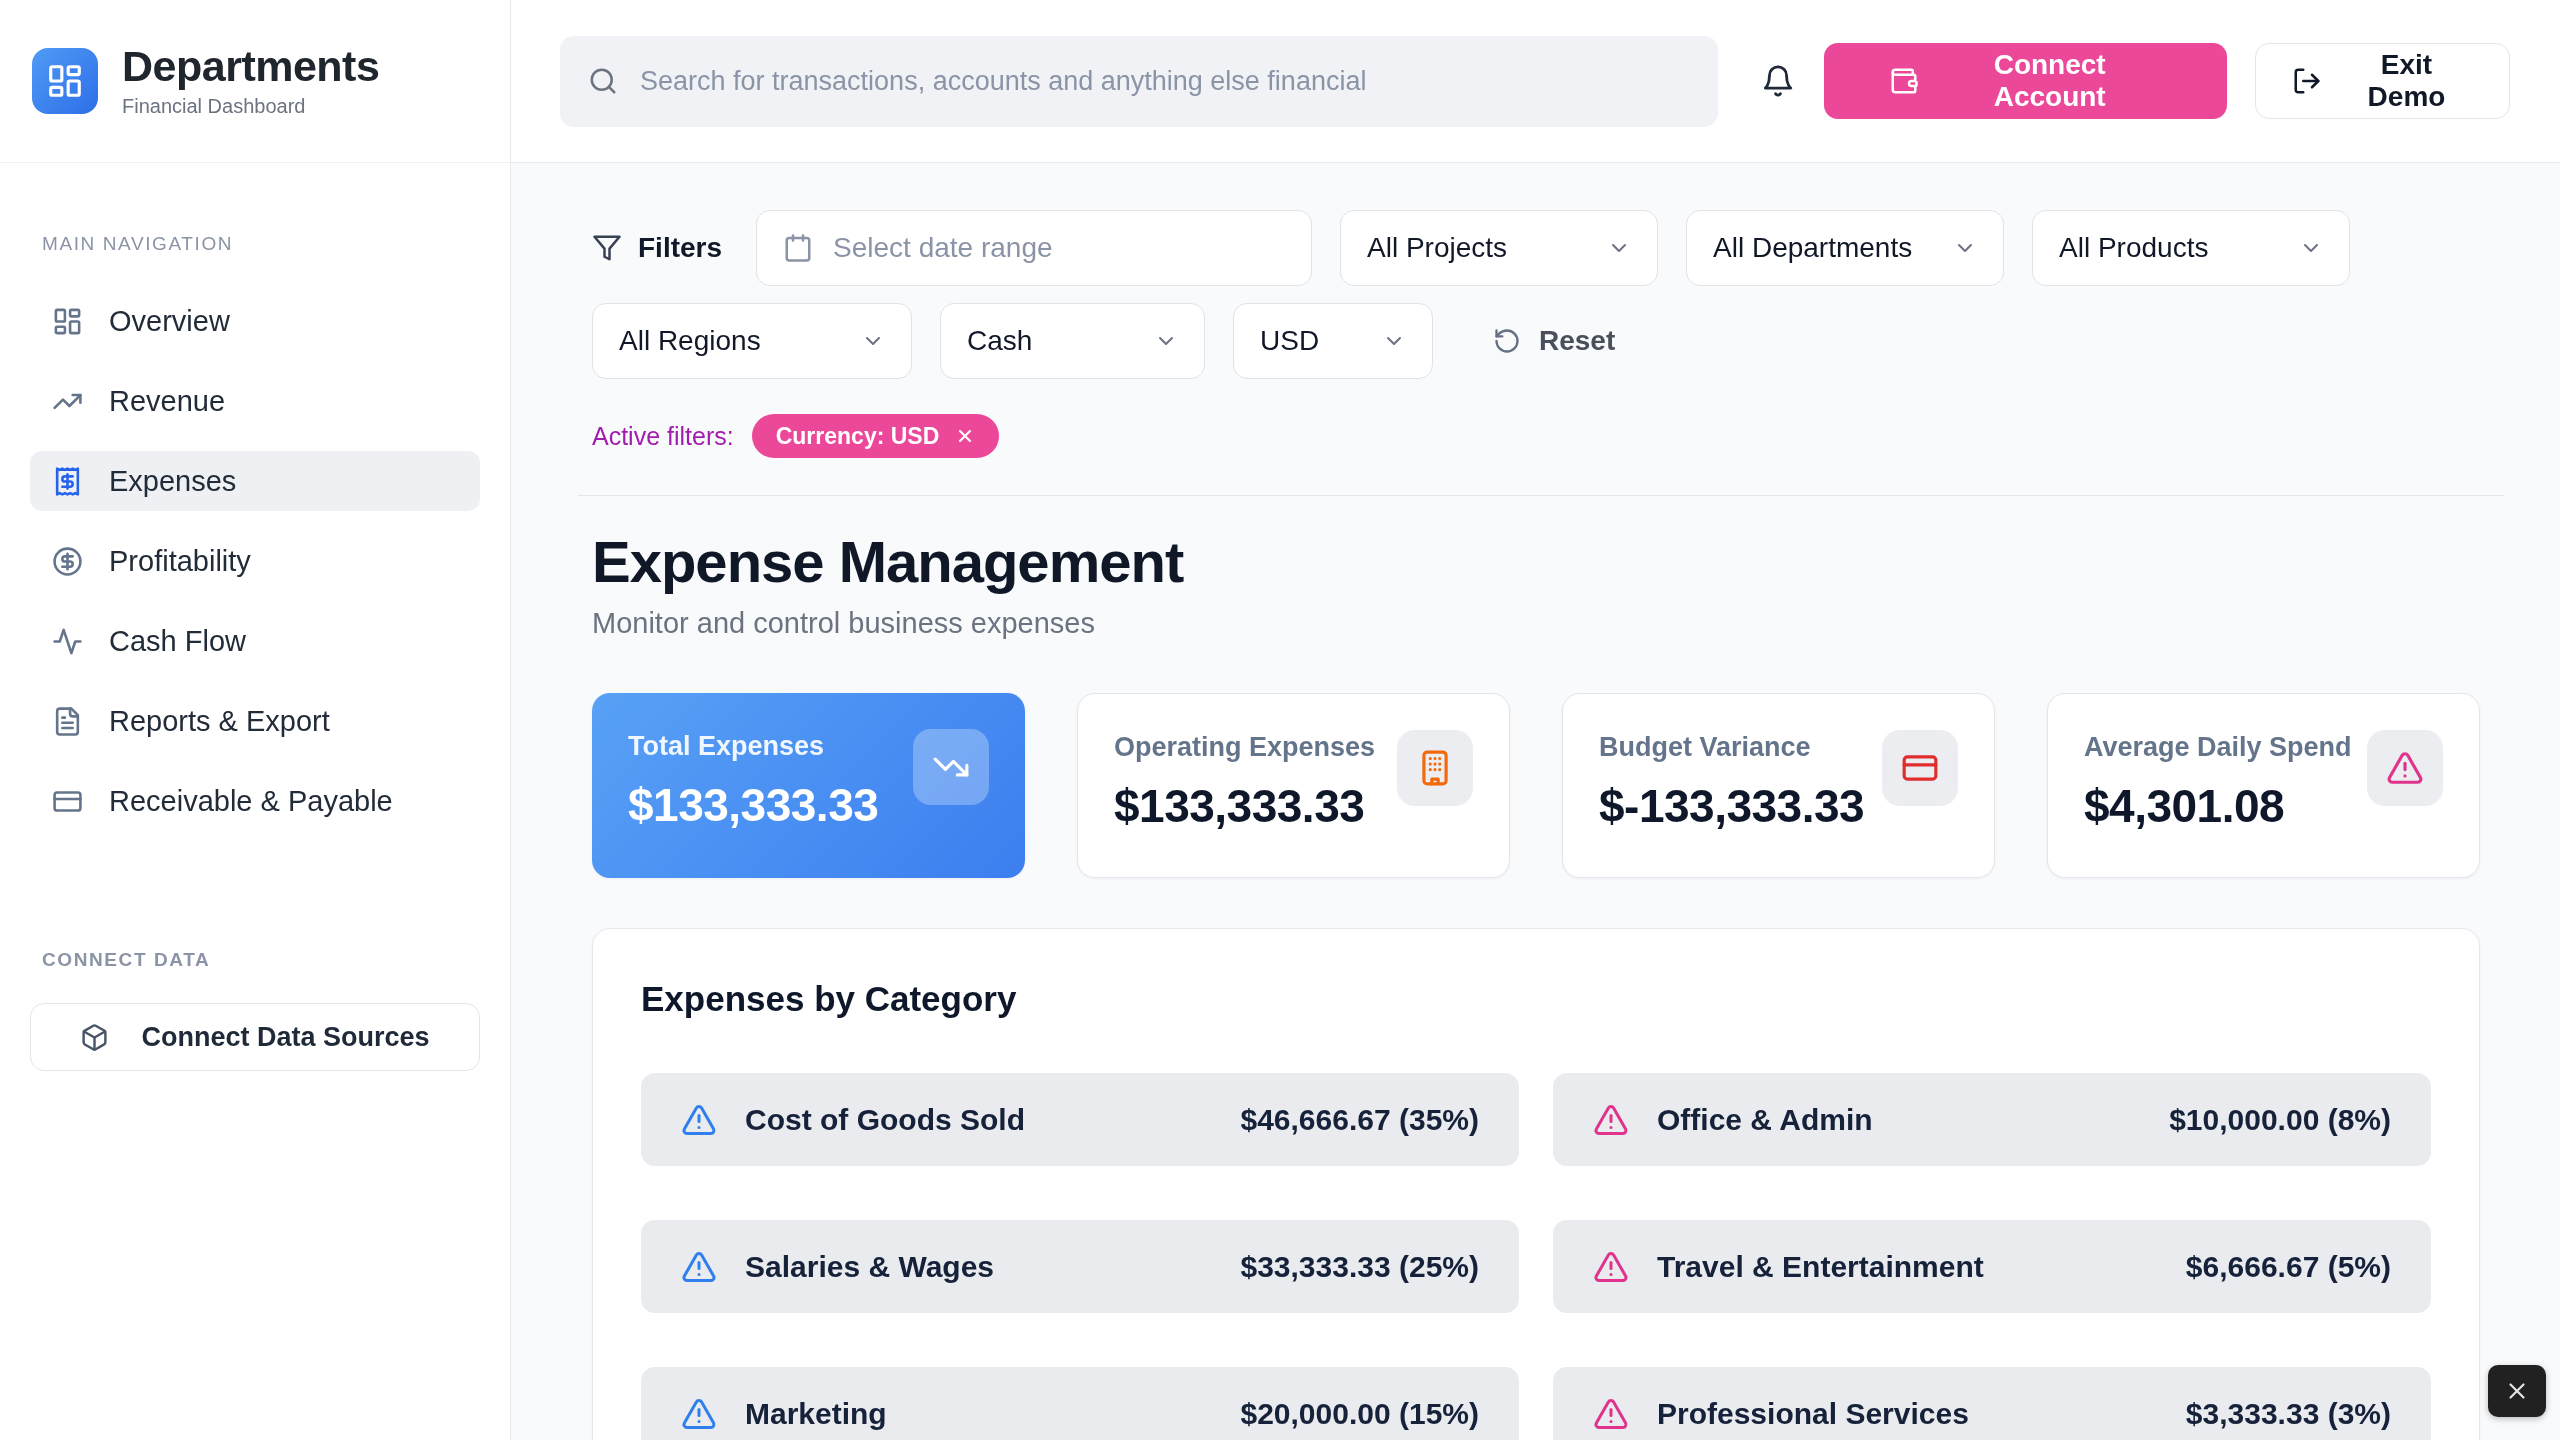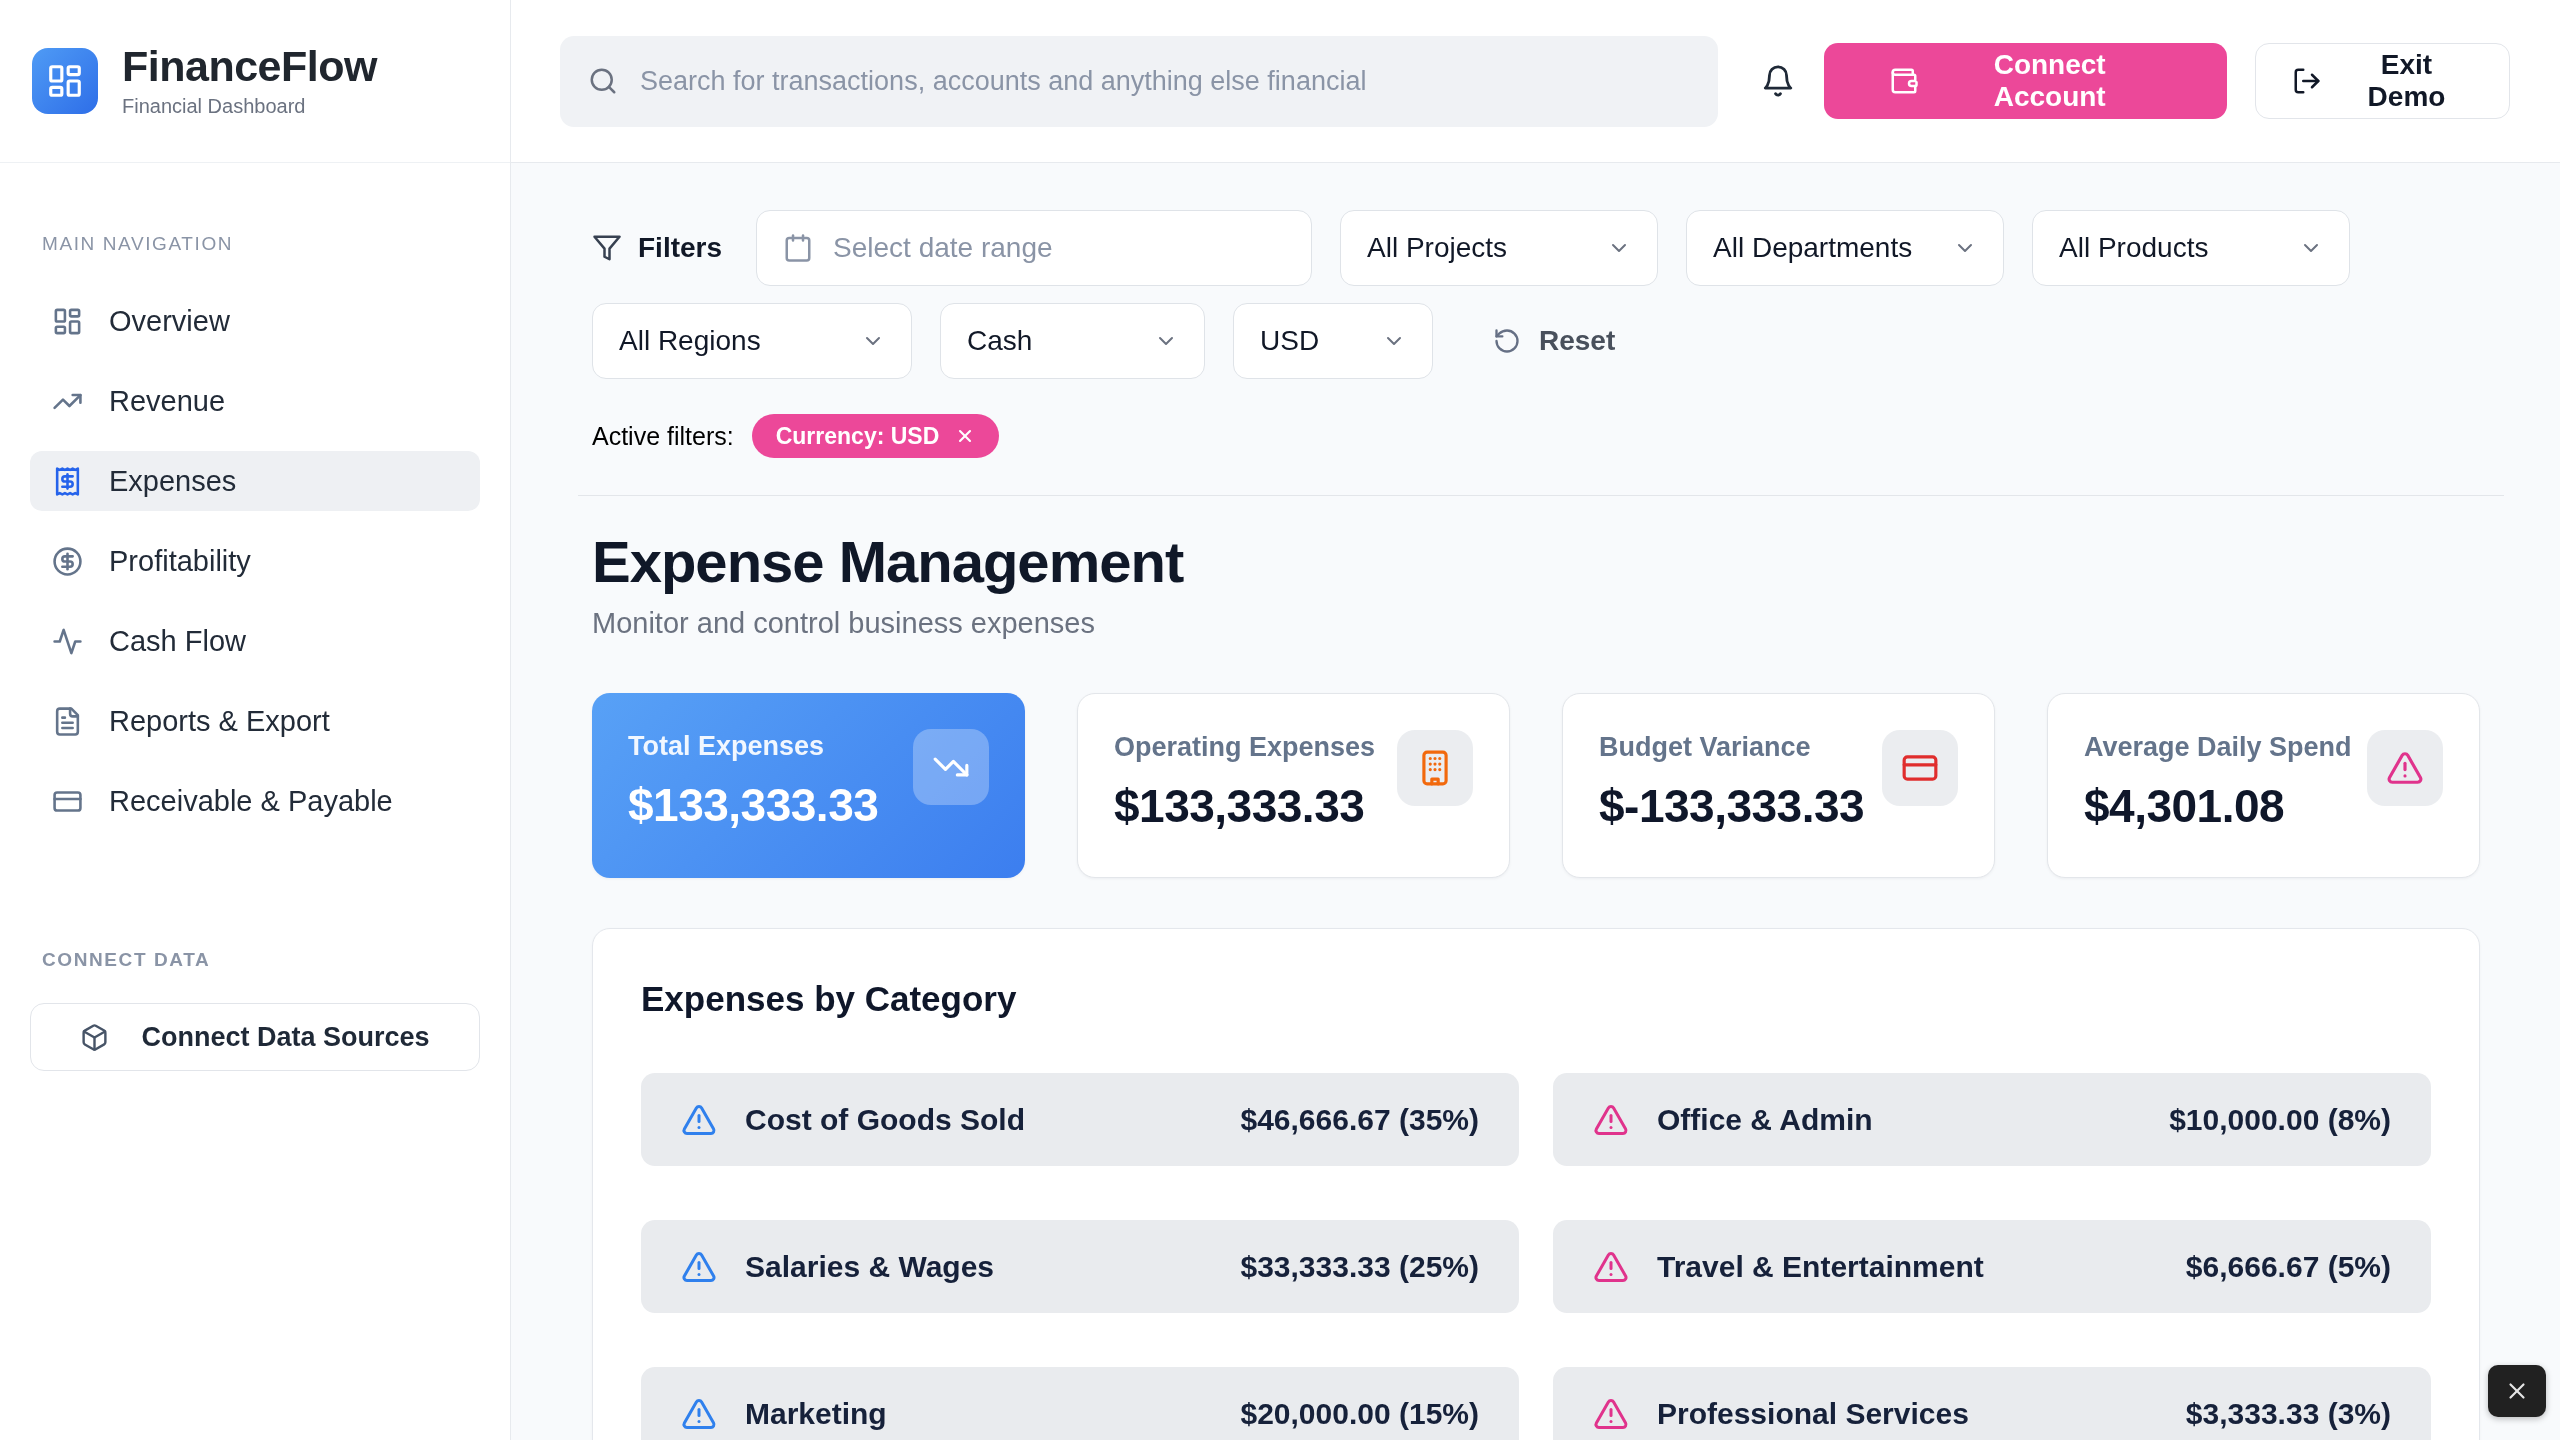--- a/index.html
+++ b/index.html
@@ -44,21 +44,21 @@
   .field { height:76px; background:#fff; border:1px solid #dfe3e8; border-radius:14px; display:flex; align-items:center; padding:0 26px; font-size:28px; color:#111827; cursor:pointer; }
   .date-field { width:556px; gap:20px; color:#8a94a6; }
   .date-field .nicon { color:#8a94a6; }
   .select { justify-content:space-between; }
   .select .chev { color:#6b7280; margin-left:24px; }
   .w-projects,.w-departments,.w-products { width:318px; }
   .w-regions { width:320px; } .w-cash { width:265px; } .w-usd { width:200px; }
   .reset { display:flex; align-items:center; gap:18px; margin-left:32px; font-size:28px; font-weight:600; color:#49505c; cursor:pointer; }
   .reset .nicon { color:#667085; }
   .active-filters { margin-top:35px; display:flex; align-items:center; gap:18px; }
-  .active-filters-label { font-size:25px; color:#000000; }
+  .active-filters-label { font-size:25px; color:#a21caf; }
   .chip { height:44px; background:#EC4899; color:#fff; border-radius:22px; display:flex; align-items:center; gap:16px; padding:0 24px; font-size:23px; font-weight:700; }
   .chip .chip-x { cursor:pointer; display:grid; place-items:center; }
   .divider { height:1px; background:#e3e6ea; margin:37px -24px 0 -14px; }
 
   .page-title { margin-top:32px; font-size:58px; font-weight:800; color:#101828; letter-spacing:-1px; }
   .page-subtitle { margin-top:12px; font-size:29px; color:#6b7280; }
 
   
   .cards { margin-top:53px; display:grid; grid-template-columns:repeat(4,1fr); gap:52px; }
   .card { position:relative; height:185px; border-radius:18px; background:#fff; border:1px solid #e3e6ea; padding:38px 36px; box-shadow:0 1px 3px rgba(16,24,40,.05); }
@@ -92,21 +92,21 @@
   <div class="sidebar-head">
     <div class="logo-badge">
       <svg width="38" height="38" viewBox="0 0 24 24" fill="none" stroke="currentColor" stroke-width="2" stroke-linecap="round" stroke-linejoin="round">
           <rect width="7" height="9" x="3" y="3" rx="1"></rect>
           <rect width="7" height="5" x="14" y="3" rx="1"></rect>
           <rect width="7" height="9" x="14" y="12" rx="1"></rect>
           <rect width="7" height="5" x="3" y="16" rx="1"></rect>
         </svg>
     </div>
     <div>
-      <div class="app-name">FinanceFlow</div>
+      <div class="app-name">Departments</div>
       <div class="app-tag">Financial Dashboard</div>
     </div>
   </div>
 
   <div class="nav-section-label">MAIN NAVIGATION</div>
 
   <nav class="nav">
     <div class="nav-item">
       <span class="nicon">
           <svg width="31" height="31" viewBox="0 0 24 24" fill="none" stroke="currentColor" stroke-width="2" stroke-linecap="round" stroke-linejoin="round">

